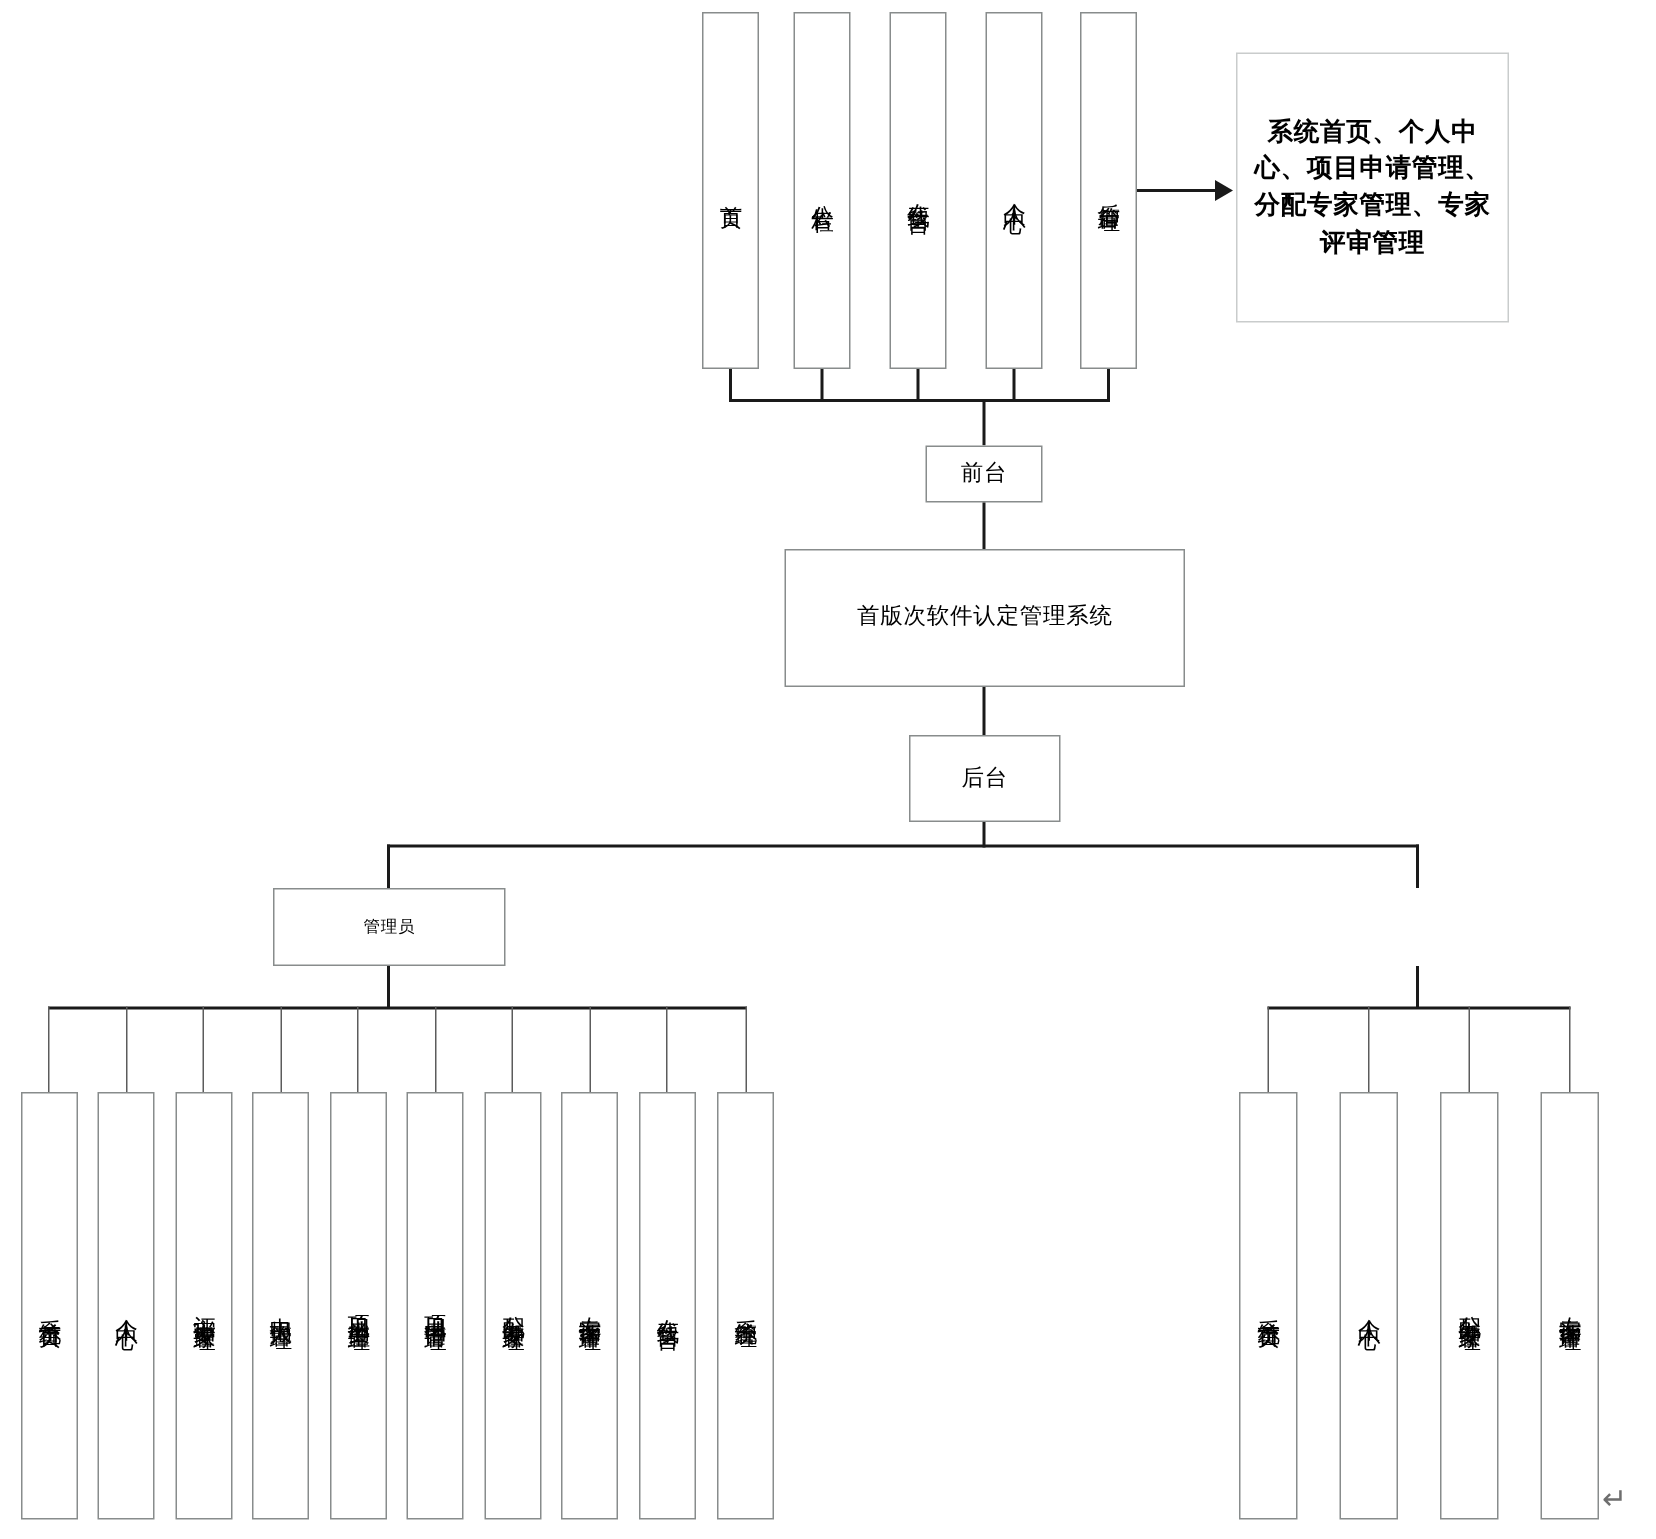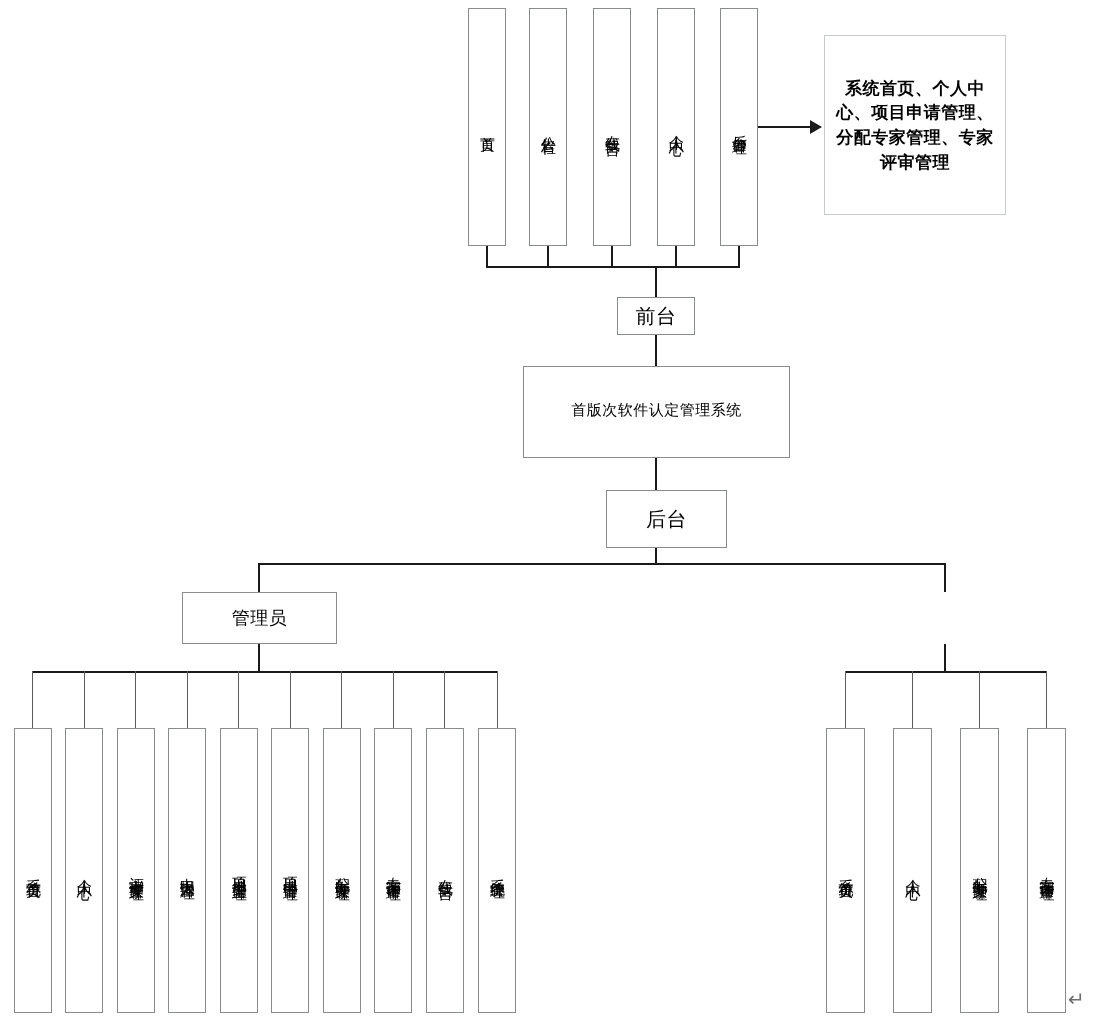--- a/index.html
+++ b/index.html
@@ -19,40 +19,40 @@
     box-sizing:border-box;
     border:1px solid #888c8c;
     background:#ffffff;
     display:flex;
     align-items:center;
     justify-content:center;
     text-align:center;
   }
   
   .node.h{
-    font-size:18px;
+    font-size:11px;
     line-height:1.3;
     letter-spacing:0.5px;
   }
   
   .node.v{
     writing-mode:vertical-rl;
     text-orientation:upright;
     font-size:15px;
     line-height:1.25;
     letter-spacing:2px;
     padding:6px 0;
   }
   .node.v .vtext{
     writing-mode:vertical-rl;
     text-orientation:upright;
     display:block;
   }
 
-  .node.root{font-size:20px;}
+  .node.root{font-size:15px;}
   .node.note{
     border:1px solid #c9cccc;
     font-size:17px;
     line-height:1.45;
     font-weight:bold;
     padding:18px 10px;
     text-align:center;
     letter-spacing:0.5px;
   }
 
@@ -110,21 +110,21 @@
   </div>
 
   <div class="ln" style="left:655px;top:335px;width:2px;height:31px;"></div>
 
   <div class="node h root" style="left:523px;top:366px;width:267px;height:92px;font-size:15px;font-family:Liberation Mono, monospace;">
     <span>首版次软件认定管理系统</span>
   </div>
 
   <div class="ln" style="left:655px;top:458px;width:2px;height:32px;"></div>
 
-  <div class="node h root" style="left:606px;top:490px;width:121px;height:58px;">
+  <div class="node h root" style="left:606px;top:490px;width:101px;height:58px;">
     <span>后台</span>
   </div>
 
   <div class="ln" style="left:655px;top:548px;width:2px;height:17px;"></div>
   <div class="ln" style="left:258px;top:563px;width:688px;height:2px;"></div>
   <div class="ln" style="left:258px;top:563px;width:2px;height:29px;"></div>
   <div class="ln" style="left:944px;top:563px;width:2px;height:29px;"></div>
 
   <div class="node h" style="left:182px;top:592px;width:155px;height:52px;">
     <span>管理员</span>

